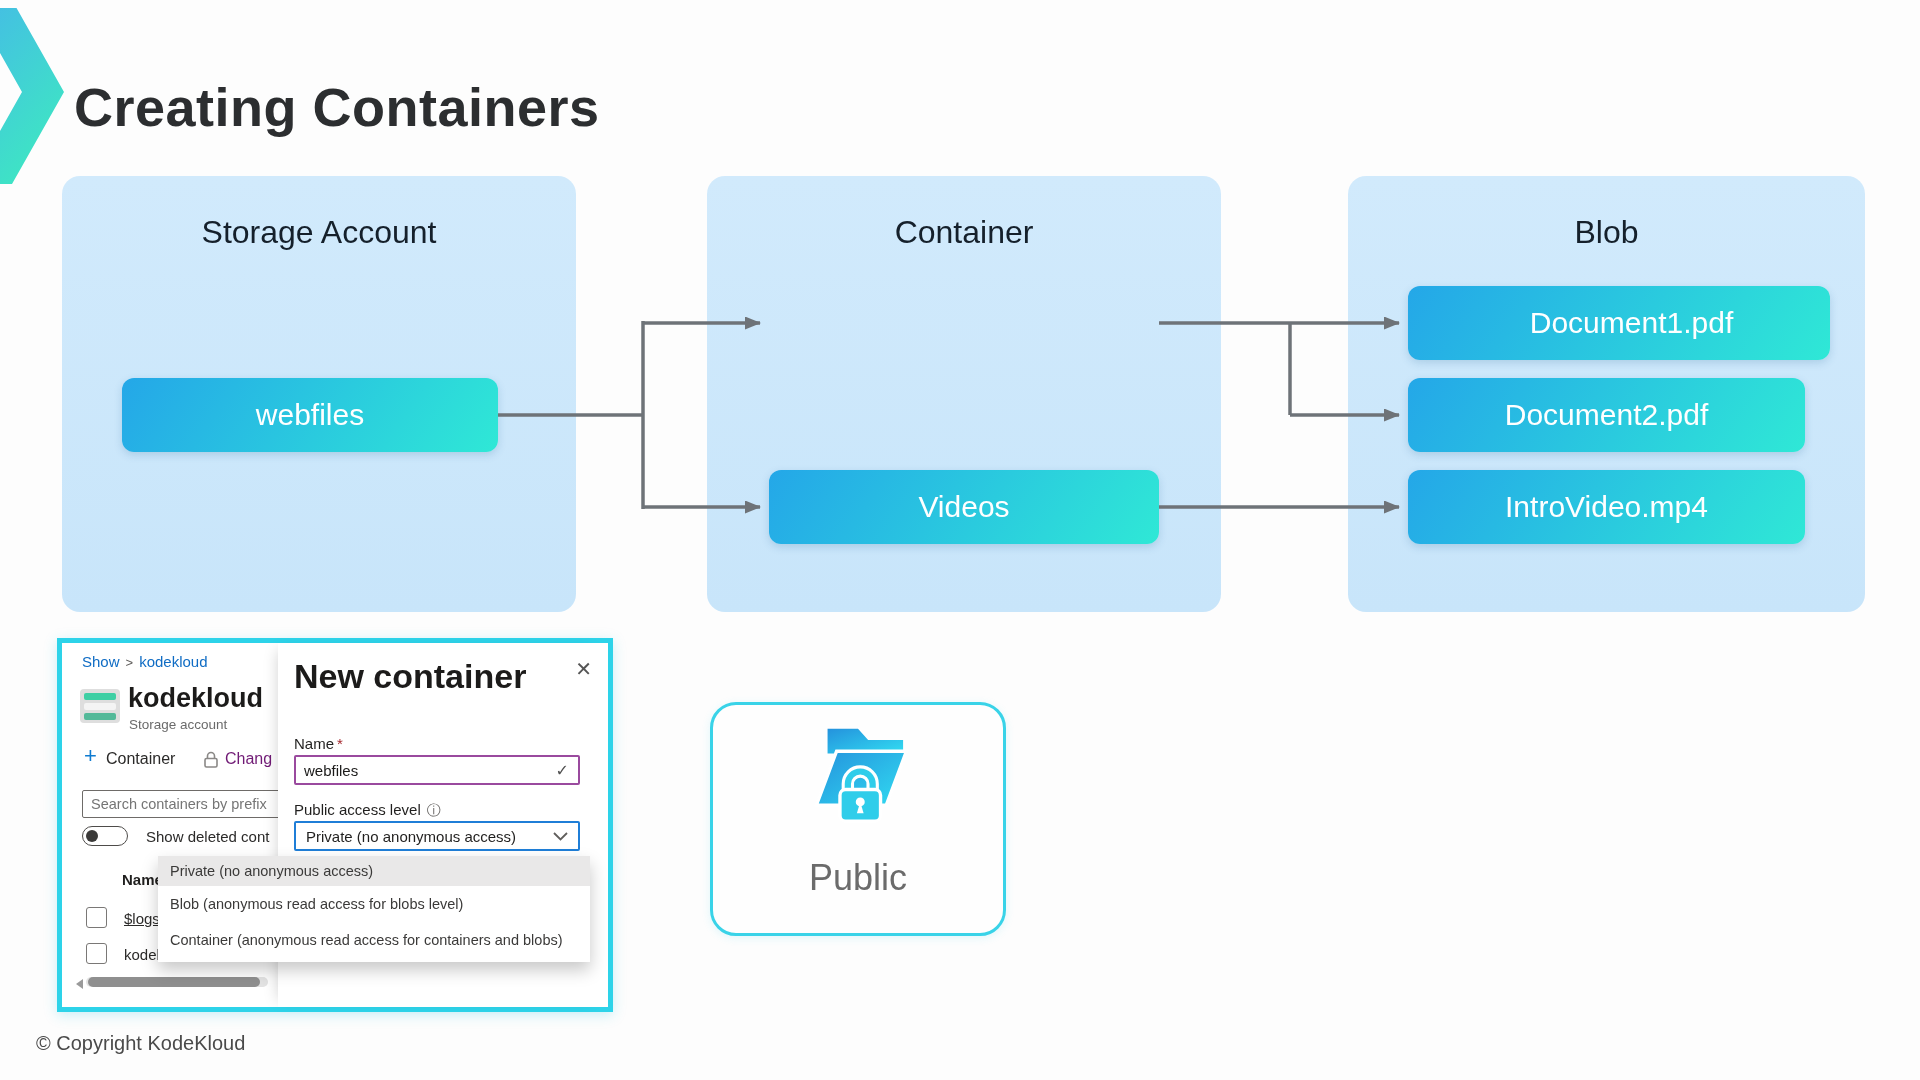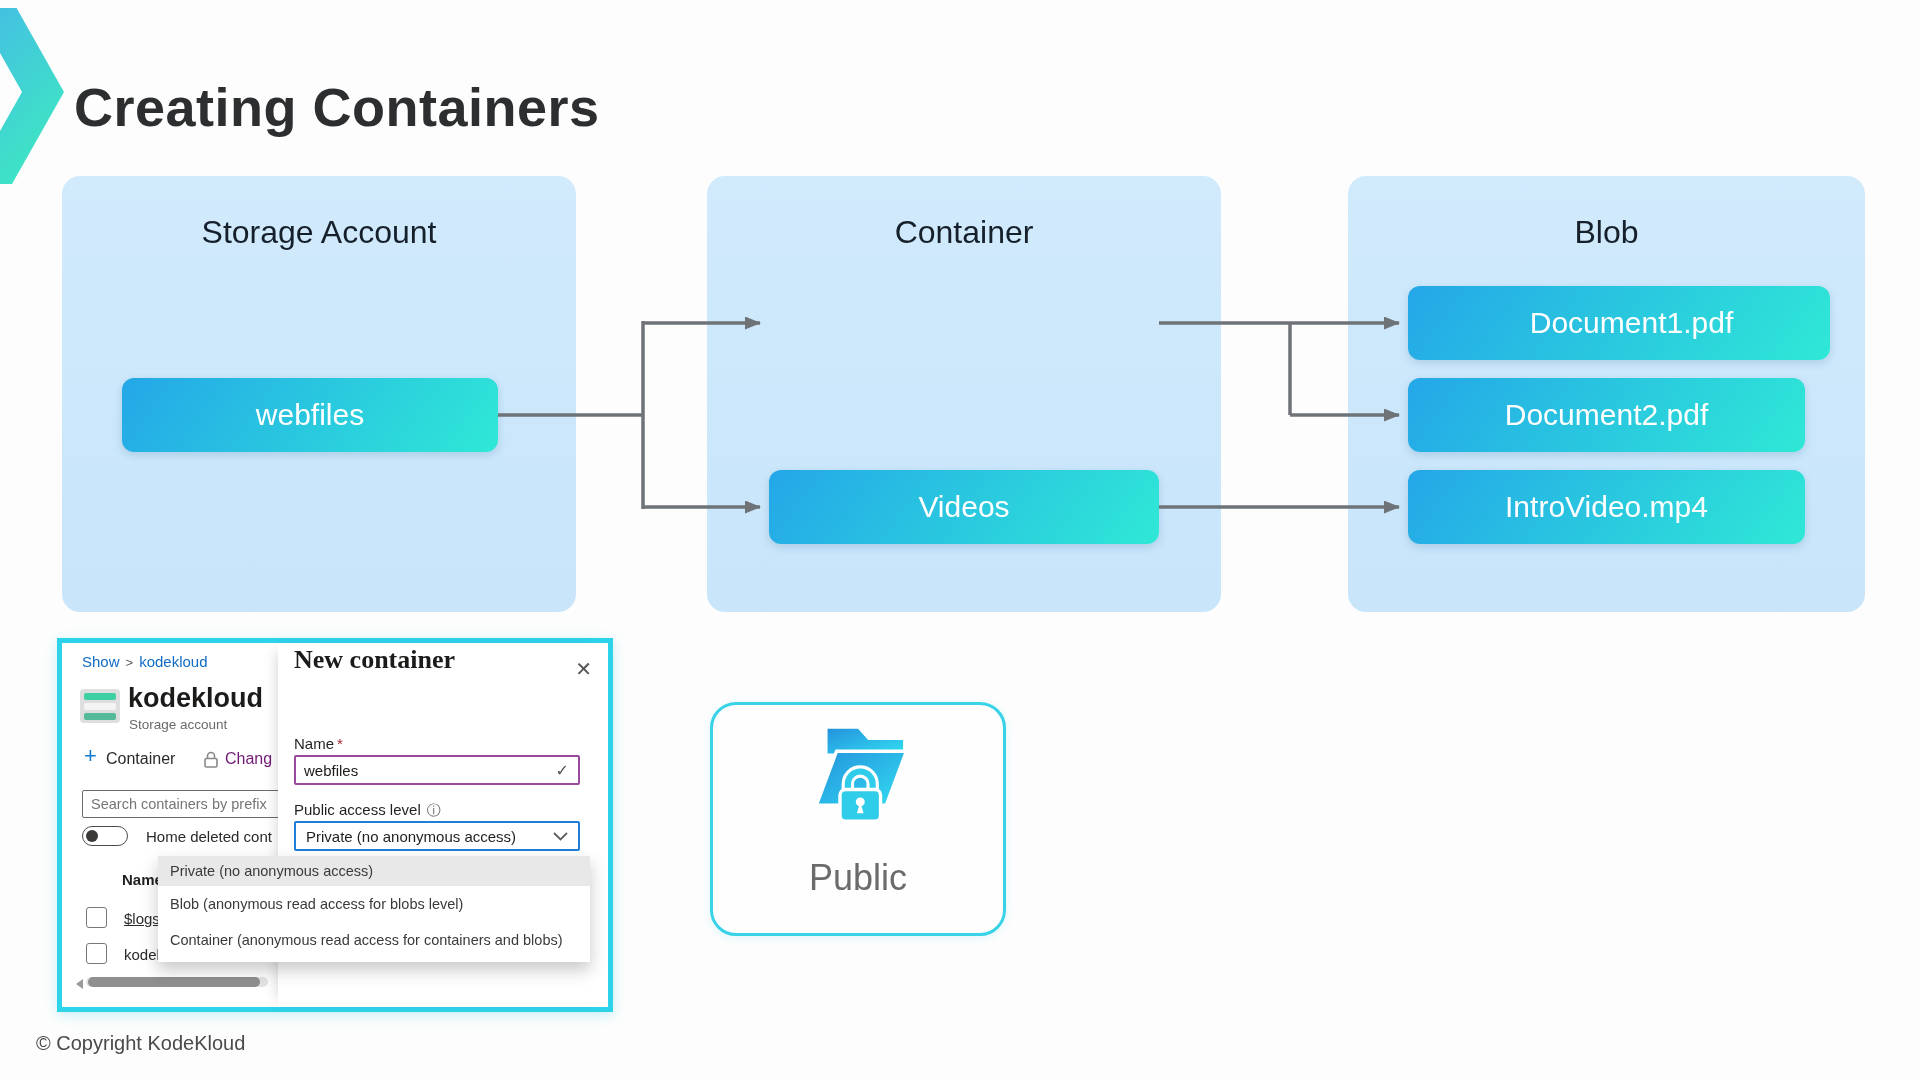--- a/index.html
+++ b/index.html
@@ -65,21 +65,21 @@
   .cbx{position:absolute;width:21px;height:21px;border:1.5px solid #7a7876;border-radius:3px;background:#fff;cursor:pointer;}
   .row-label{position:absolute;font-size:15px;color:#2b2a29;white-space:nowrap;}
   .hscroll-arrow{position:absolute;left:14px;top:336px;width:0;height:0;border-top:5px solid transparent;border-bottom:5px solid transparent;border-right:7px solid #9a9a9a;}
   .hscroll-track{position:absolute;left:24px;top:334px;width:182px;height:10px;background:#e3e3e3;border-radius:5px;}
   .hscroll-thumb{position:absolute;left:2px;top:0;width:172px;height:10px;background:#8f8f8f;border-radius:5px;cursor:grab;}
   
   .dialog{
     position:absolute;left:216px;top:0;width:330px;height:364px;background:#ffffff;
     box-shadow:-8px 0 14px -8px rgba(0,0,0,.18);z-index:5;
   }
-  .dlg-title{position:absolute;left:16px;top:2px;font-size:26px;font-weight:700;color:#1c1b1a;font-family:Liberation Serif, serif;}
+  .dlg-title{position:absolute;left:16px;top:14px;font-size:34px;font-weight:700;color:#1c1b1a;}
   .dlg-close{position:absolute;right:16px;top:14px;font-size:20px;color:#555;cursor:pointer;}
   .dlg-label{position:absolute;left:16px;font-size:15px;color:#201f1e;}
   .req{color:#a4262c;margin-left:3px;}
   .info{color:#5f5d5b;font-size:14px;margin-left:6px;}
   .name-wrap{
     position:absolute;left:16px;top:112px;width:286px;height:30px;
     border:2px solid #9a4a9e;border-radius:2px;background:#fff;
     display:flex;align-items:center;
   }
   .name-wrap input{
@@ -180,21 +180,21 @@
       <rect x="1" y="7.5" width="12" height="8.5" rx="1.5" fill="none" stroke="#8a8886" stroke-width="1.6"></rect>
       <path d="M3.5,7.5 V5 a3.5,3.5 0 0 1 7,0 V7.5" fill="none" stroke="#8a8886" stroke-width="1.6"></path>
     </svg>
     <div class="tb-chang">Chang</div>
 
     <input class="search" placeholder="Search containers by prefix" style="">
 
     <div class="toggle">
         <div class="knob"></div>
       </div>
-    <div class="toggle-label">Home deleted cont</div>
+    <div class="toggle-label">Show deleted cont</div>
 
     <div class="col-header">Name</div>
 
     <div class="cbx" style="left:24px;top:264px;"></div>
     <div class="row-label" style="left:62px;top:267px;text-decoration:underline;">$logs</div>
     <div class="cbx" style="left:24px;top:300px;"></div>
     <div class="row-label" style="left:62px;top:303px;">kodekloudfiles</div>
 
     <div class="hscroll-arrow"></div>
     <div class="hscroll-track">

